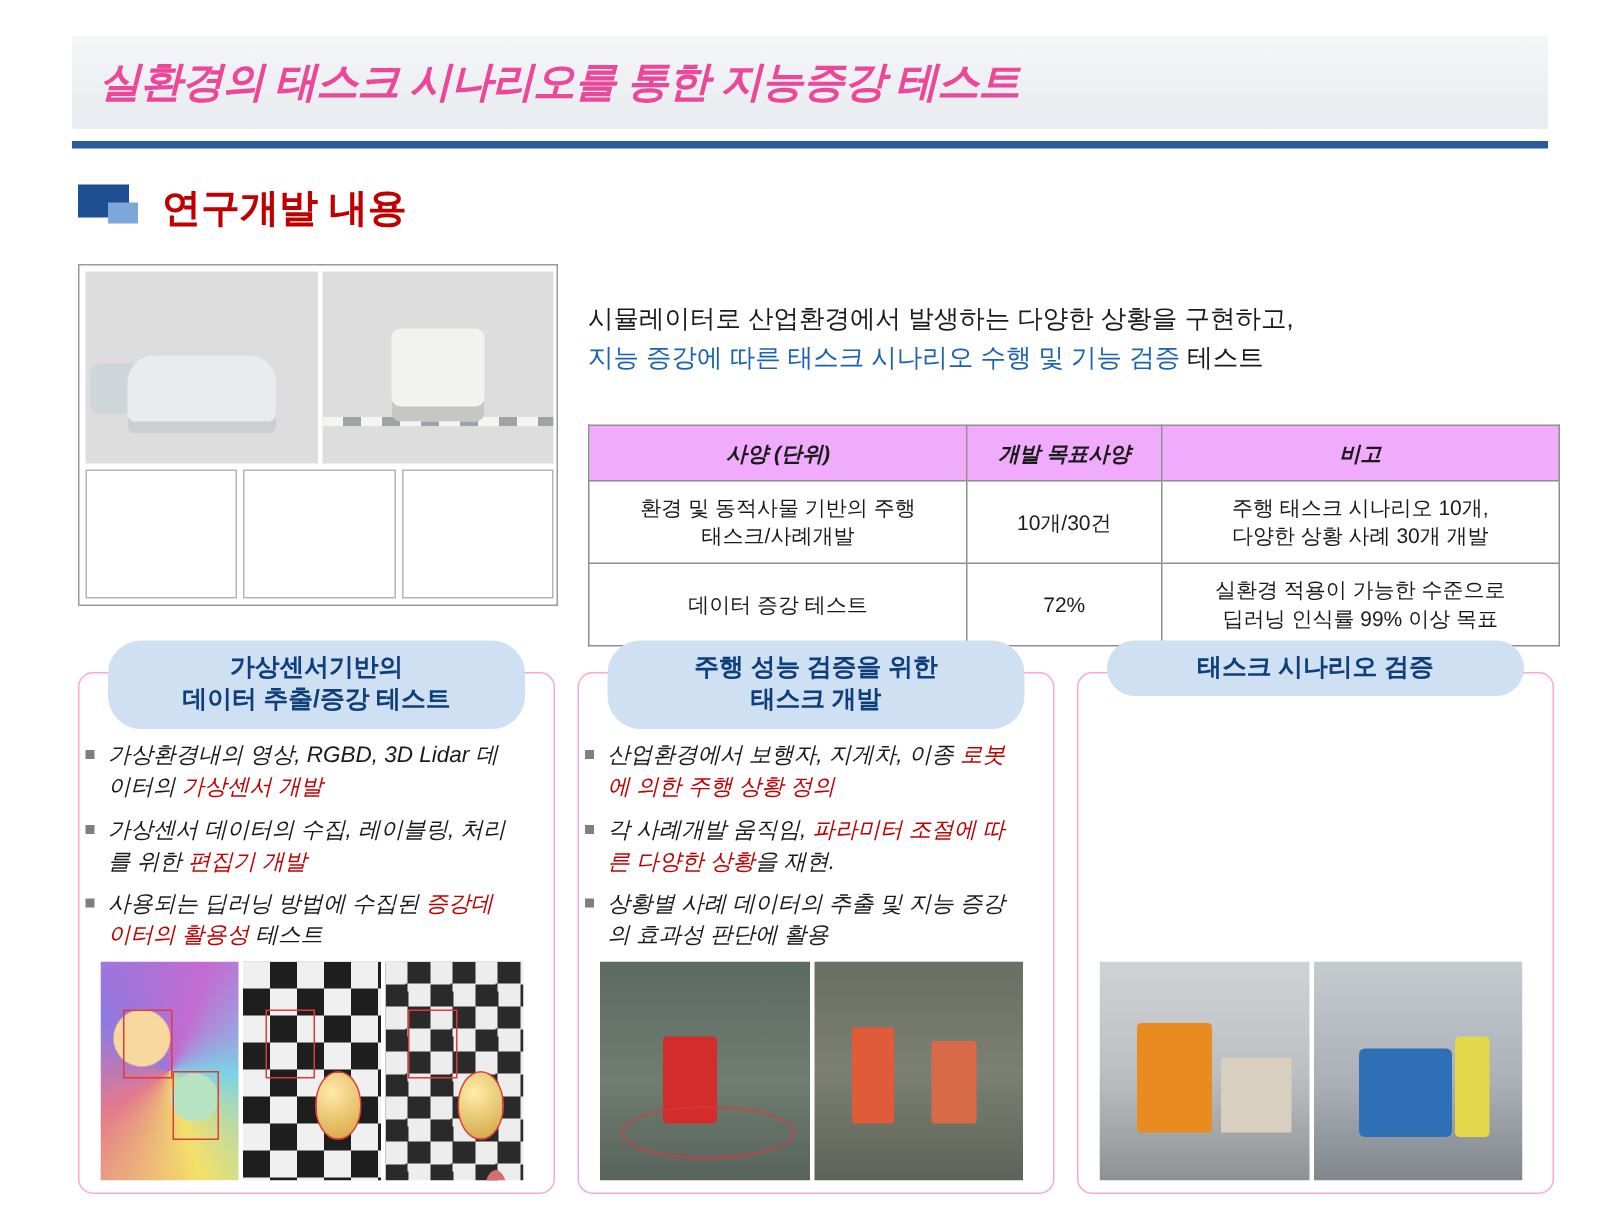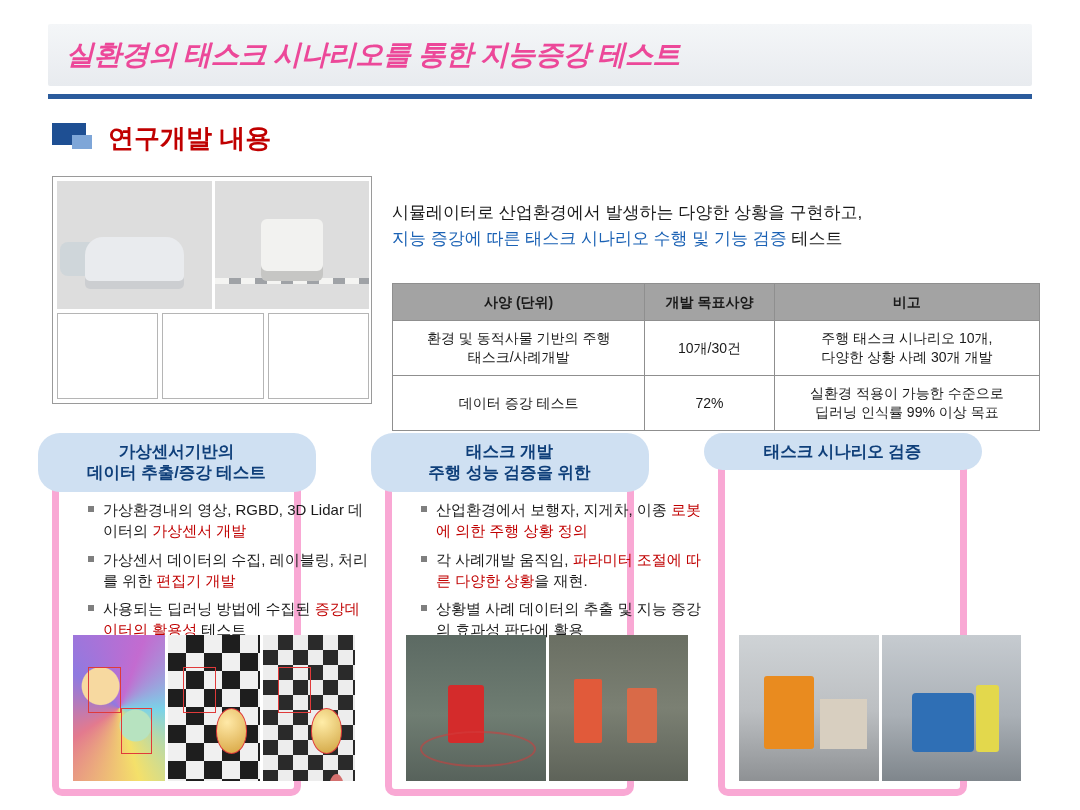--- a/index.html
+++ b/index.html
@@ -177,36 +177,37 @@
     font-size: 14px;
   }
   .spec-table th, .spec-table td {
     border: 1px solid #8f8f8f;
     text-align: center;
     vertical-align: middle;
     padding: 5px 4px;
     line-height: 1.35;
   }
   .spec-table th {
-    background: #a3a3a3;
+    background: #f0abfc;
     font-weight: bold;
     height: 26px;
+    font-style: italic;
   }
   .spec-table td { background: #ffffff; height: 44px; }
   .col-a { width: 39%; }
   .col-b { width: 20%; }
   .col-c { width: 41%; }
 
   
   .panel {
     position: absolute;
     top: 448px;
-    width: 249px;
+    width: 318px;
     height: 348px;
-    border: 7px solid #f9a8d4;
+    border: 1px solid #f9a8d4;
     border-radius: 10px;
     background: #ffffff;
     box-sizing: border-box;
   }
   #panel-1 { left: 52px; }
   #panel-2 { left: 385px; }
   #panel-3 { left: 718px; }
 
   .panel-head {
     position: absolute;
@@ -219,25 +220,26 @@
     text-align: center;
     padding: 8px 6px;
     box-sizing: border-box;
     font-size: 16.5px;
     font-weight: bold;
     color: #0f3f7a;
     line-height: 1.3;
   }
   .panel-body {
     position: absolute;
-    left: 29px;
+    left: 4px;
     top: 44px;
     width: 282px;
     font-size: 15px;
     line-height: 1.42;
+    font-style: italic;
   }
   .panel-body ul {
     margin: 0;
     padding: 0;
     list-style: none;
   }
   .panel-body li {
     position: relative;
     padding-left: 15px;
     margin-bottom: 7px;
@@ -473,22 +475,22 @@
   </div>
   <div class="panel-img">
     <div class="pi pi-a box-marks"></div>
     <div class="pi pi-b box-marks"></div>
     <div class="pi pi-c box-marks"></div>
   </div>
 </div>
 
 <div class="panel p2" id="panel-2">
   <div class="panel-head">
+    <div>주행 성능 검증을 위한</div>
     <div>태스크 개발</div>
-    <div>주행 성능 검증을 위한</div>
   </div>
   <div class="panel-body">
     <ul>
         <li><span>산업환경에서 보행자, 지게차, 이종 </span><span class="red">로봇에 의한 주행 상황 정의</span></li>
         <li><span>각 사례개발 움직임, </span><span class="red">파라미터 조절에 따른 다양한 상황</span><span>을 재현.</span></li>
         <li><span>상황별 사례 데이터의 추출 및 지능 증강의 효과성 판단에 활용</span></li>
       </ul>
   </div>
   <div class="panel-img">
     <div class="pi pi-d"></div>

